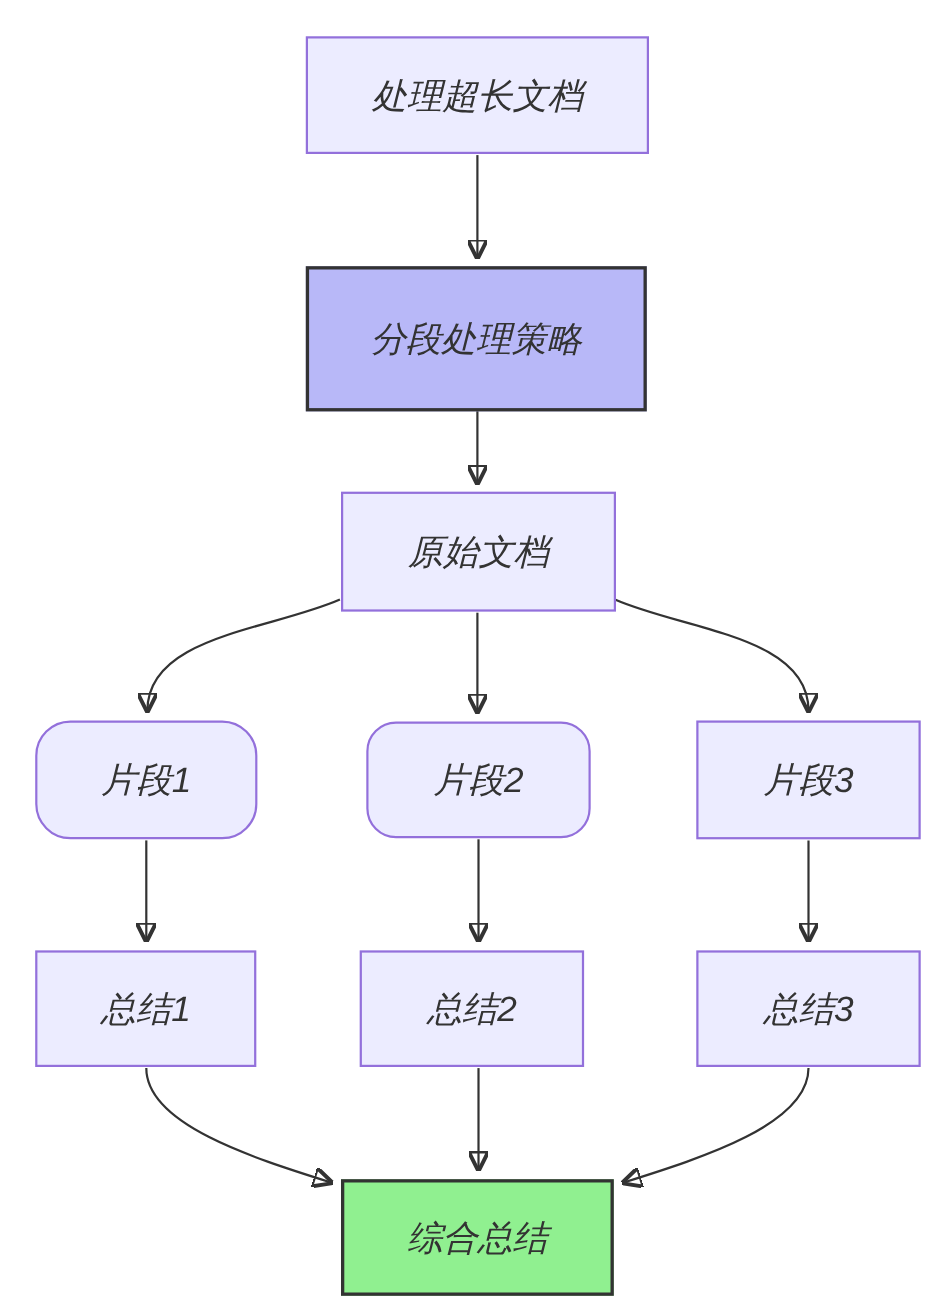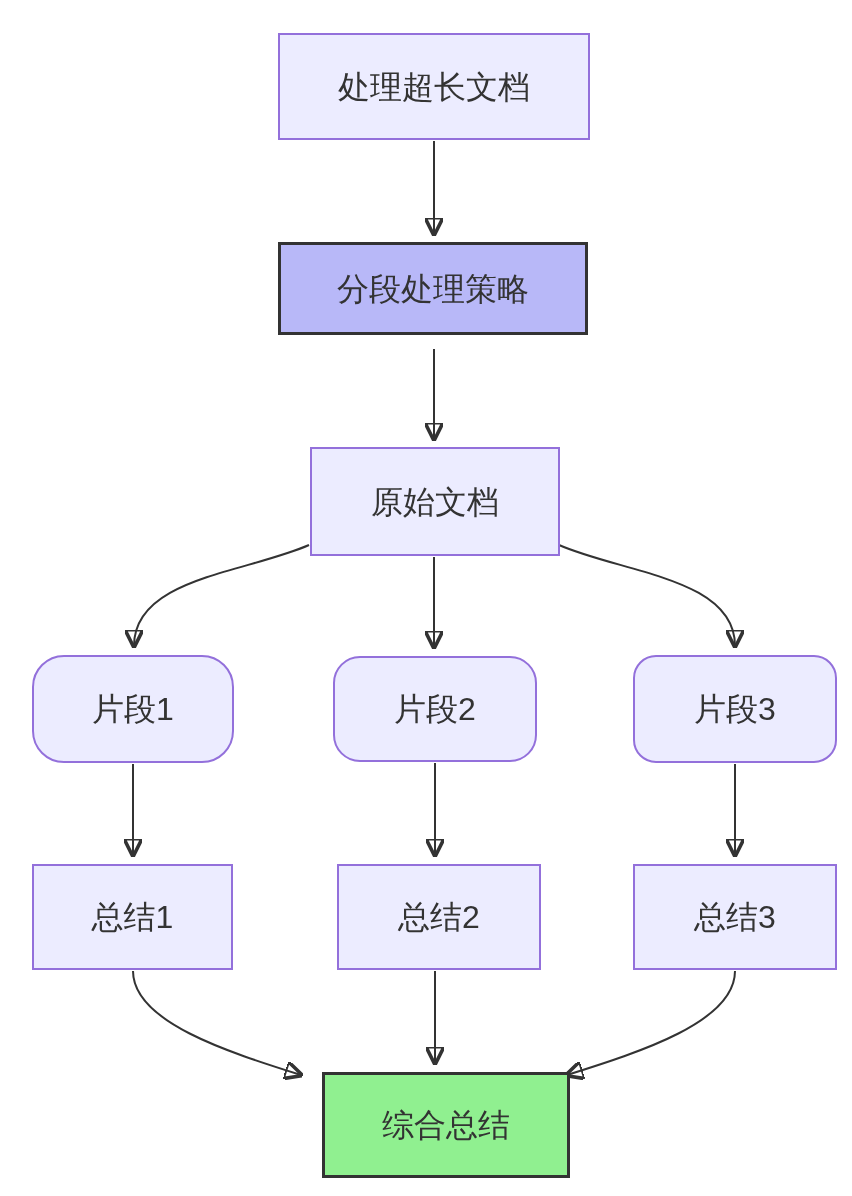--- a/index.html
+++ b/index.html
@@ -33,20 +33,21 @@
     display: flex;
     align-items: center;
     justify-content: center;
     background: #ececff;
     border: 2px solid #9370db;
     color: #333333;
     font-size: 32px;
     line-height: 1;
     text-align: center;
     white-space: nowrap;
+    font-style: italic;
   }
   .node.purple {
     background: #b8b8f8;
     border: 3px solid #333333;
   }
   .node.green {
     background: #90f090;
     border: 3px solid #333333;
   }
 </style>
@@ -71,49 +72,49 @@
     <path d="M 735,764 L 735,855" marker-end="url(#arrow)"></path>
     <path d="M 133,971 C 133,1022 228,1052 301,1075" marker-end="url(#arrow)"></path>
     <path d="M 435,971 L 435,1063" marker-end="url(#arrow)"></path>
     <path d="M 735,971 C 735,1022 640,1052 567,1075" marker-end="url(#arrow)"></path>
   </svg>
 
   <div class="node" style="left:278px; top:33px; width:312px; height:107px;">
     <span>处理超长文档</span>
   </div>
 
-  <div class="node purple" style="left:278px; top:242px; width:310px; height:93px;">
+  <div class="node purple" style="left:278px; top:242px; width:310px; height:132px;">
     <span>分段处理策略</span>
   </div>
 
   <div class="node" style="left:310px; top:447px; width:250px; height:109px;text-align:right;">
     <span>原始文档</span>
   </div>
 
   <div class="node" style="left:32px; top:655px; width:202px; height:108px;border-radius:32px;">
     <span>片段1</span>
   </div>
 
   <div class="node" style="left:333px; top:656px; width:204px; height:106px;border-radius:27px;">
     <span>片段2</span>
   </div>
 
-  <div class="node" style="left:633px; top:655px; width:204px; height:108px;border-radius:23px;">
+  <div class="node" style="left:633px; top:655px; width:204px; height:108px;">
     <span>片段3</span>
   </div>
 
   <div class="node" style="left:32px; top:864px; width:201px; height:106px;justify-content:center;">
     <span>总结1</span>
   </div>
 
-  <div class="node" style="left:337px; top:864px; width:204px; height:106px;">
+  <div class="node" style="left:327px; top:864px; width:204px; height:106px;">
     <span>总结2</span>
   </div>
 
   <div class="node" style="left:633px; top:864px; width:204px; height:106px;">
     <span>总结3</span>
   </div>
 
-  <div class="node green" style="left:310px; top:1072px; width:248px; height:106px;margin-left:12px;">
+  <div class="node green" style="left:310px; top:1072px; width:248px; height:106px;">
     <span>综合总结</span>
   </div>
 
 </div>
 
 </body></html>

